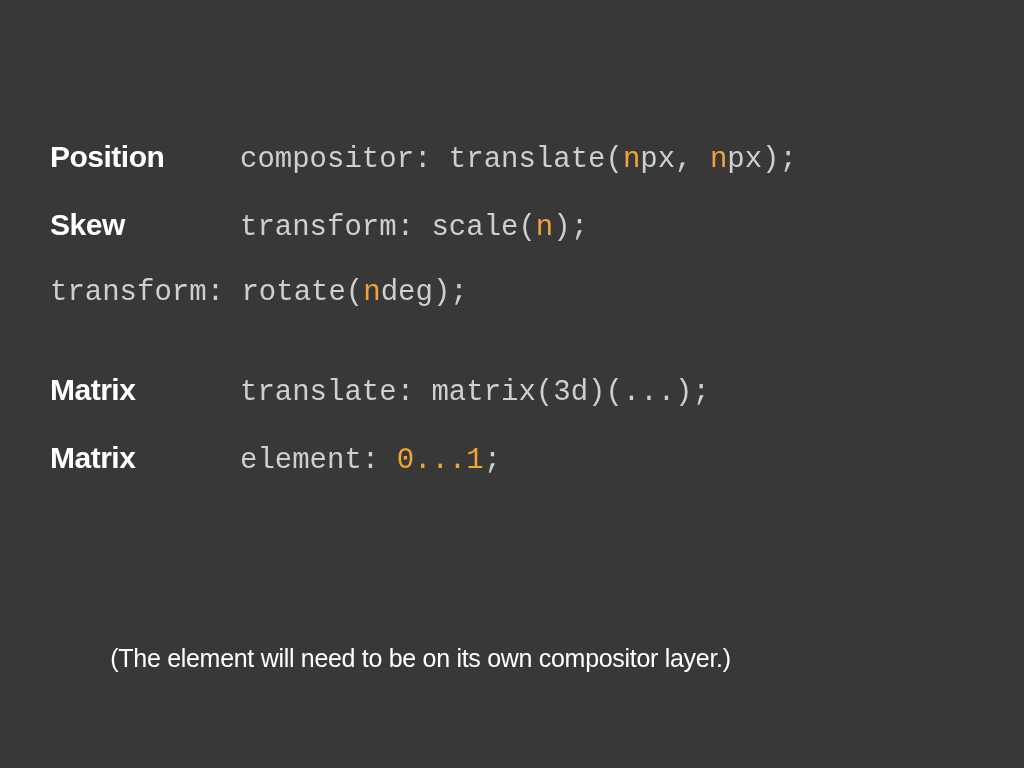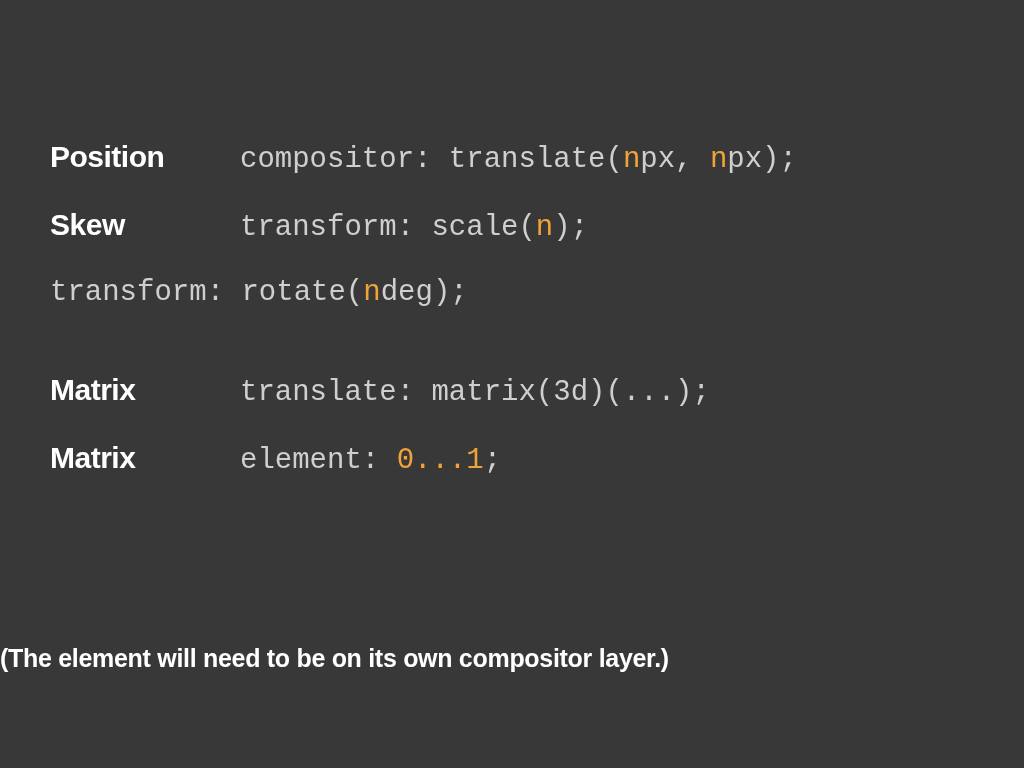--- a/index.html
+++ b/index.html
@@ -31,21 +31,22 @@
       font-size: 29px;
       letter-spacing: 0px;
       color: #cfcfcf;
       white-space: pre;
     }
     .hl { color: #f1a33a; }
     .note {
       position: absolute;
       left: 0; right: 6px;
       bottom: 95px;
-      font-weight: 700;
+      text-align: center;
+      font-weight: 400;
       font-size: 25px;
       color: #ffffff;
       letter-spacing: -0.3px;
     }
   </style>
 </head>
 <body>
 
 <div class="slide">
   <div class="rows" id="rows">

